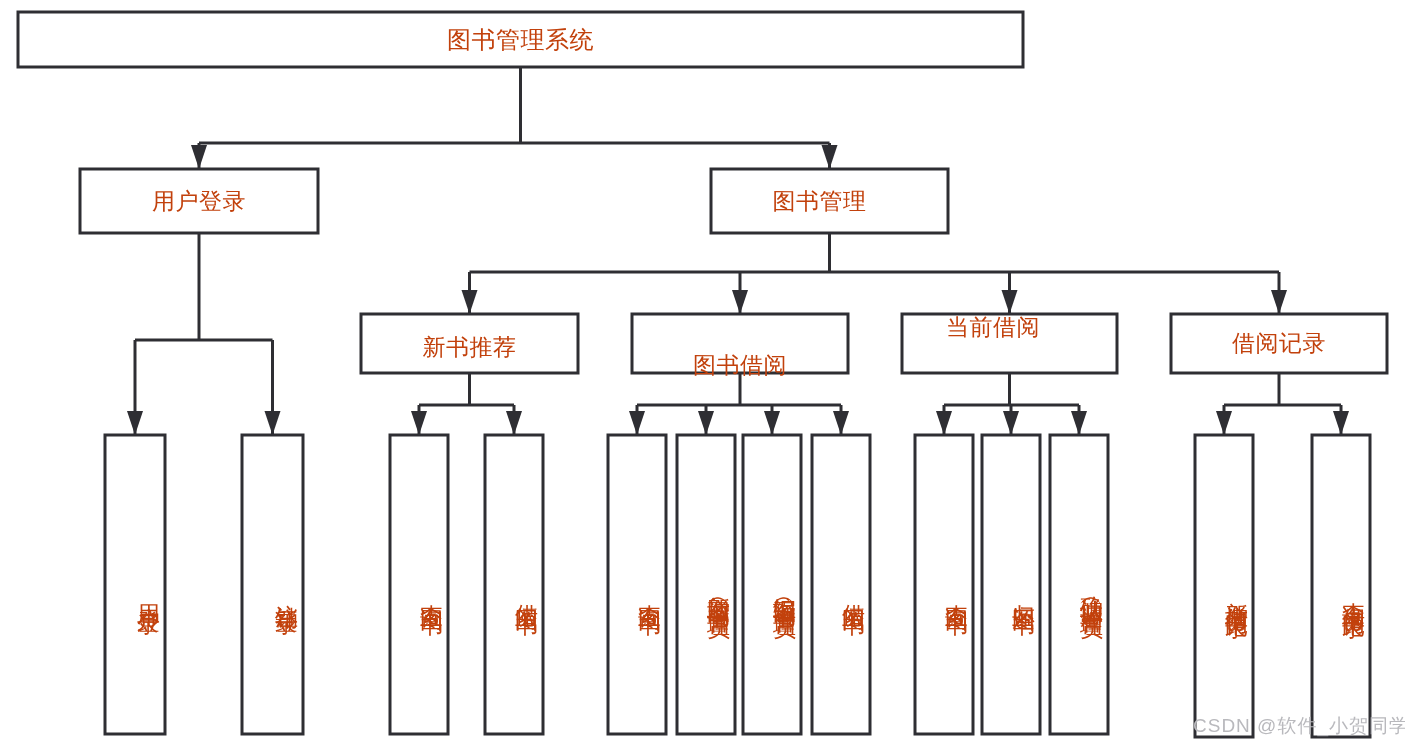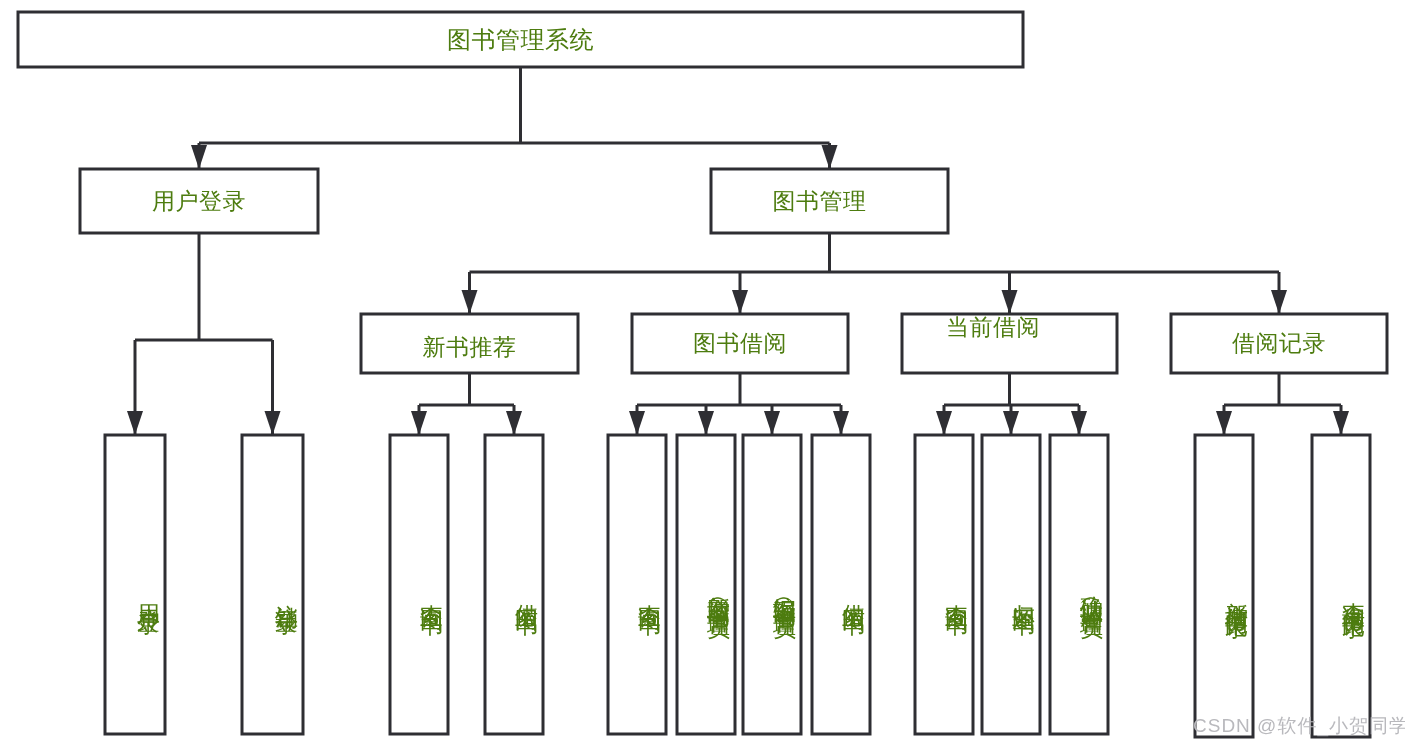--- a/index.html
+++ b/index.html
@@ -37,21 +37,21 @@
   }
   .arrow-head {
     fill: #2e2e33;
     stroke: none;
   }
   .node-label {
     position: absolute;
     display: flex;
     align-items: center;
     justify-content: center;
-    color: #4d7c0f;
+    color: #c2410c;
     font-family: "Liberation Sans", "DejaVu Sans", sans-serif;
     box-sizing: border-box;
     pointer-events: none;
     text-align: right;
   }
   .label-h {
     font-size: 23px;
     line-height: 1.15;
     letter-spacing: 0.5px;
   }
@@ -160,21 +160,21 @@
         <rect x="1195" y="435" width="58" height="302" class="node-rect"></rect>
         <rect x="1312" y="435" width="58" height="302" class="node-rect"></rect>
       </g>
   </svg>
 
   <div id="label-layer">
       <div class="node-label label-h label-root" style="left: 18px; top: 12px; width: 1005px; height: 55px;">图书管理系统</div>
       <div class="node-label label-h" style="left: 80px; top: 169px; width: 238px; height: 64px;">用户登录</div>
       <div class="node-label label-h" style="left: 711px; top: 169px; width: 217px; height: 64px;">图书管理</div>
       <div class="node-label label-h" style="left: 361px; top: 314px; width: 217px; height: 66px;">新书推荐</div>
-      <div class="node-label label-h" style="left: 632px; top: 306px; width: 216px; height: 74px;">图书借阅</div>
+      <div class="node-label label-h" style="left: 632px; top: 328px; width: 216px; height: 74px;">图书借阅</div>
       <div class="node-label label-h" style="left: 902px; top: 298px; width: 182px; height: 59px;">当前借阅</div>
       <div class="node-label label-h" style="left: 1171px; top: 314px; width: 216px; height: 59px;">借阅记录</div>
       <div class="node-label label-v" style="left: 105px; top: 435px; width: 60px; height: 299px;">用户登录</div>
       <div class="node-label label-v" style="left: 242px; top: 435px; width: 61px; height: 299px;">注销登录</div>
       <div class="node-label label-v" style="left: 390px; top: 435px; width: 58px; height: 299px;">查询图书</div>
       <div class="node-label label-v" style="left: 485px; top: 435px; width: 58px; height: 299px;">借阅图书</div>
       <div class="node-label label-v" style="left: 608px; top: 435px; width: 58px; height: 299px;">查询图书</div>
       <div class="node-label label-v" style="left: 677px; top: 435px; width: 58px; height: 299px;">新增图书（管理员）</div>
       <div class="node-label label-v" style="left: 743px; top: 435px; width: 58px; height: 299px;">编辑图书（管理员）</div>
       <div class="node-label label-v" style="left: 812px; top: 435px; width: 58px; height: 299px;">借阅图书</div>

